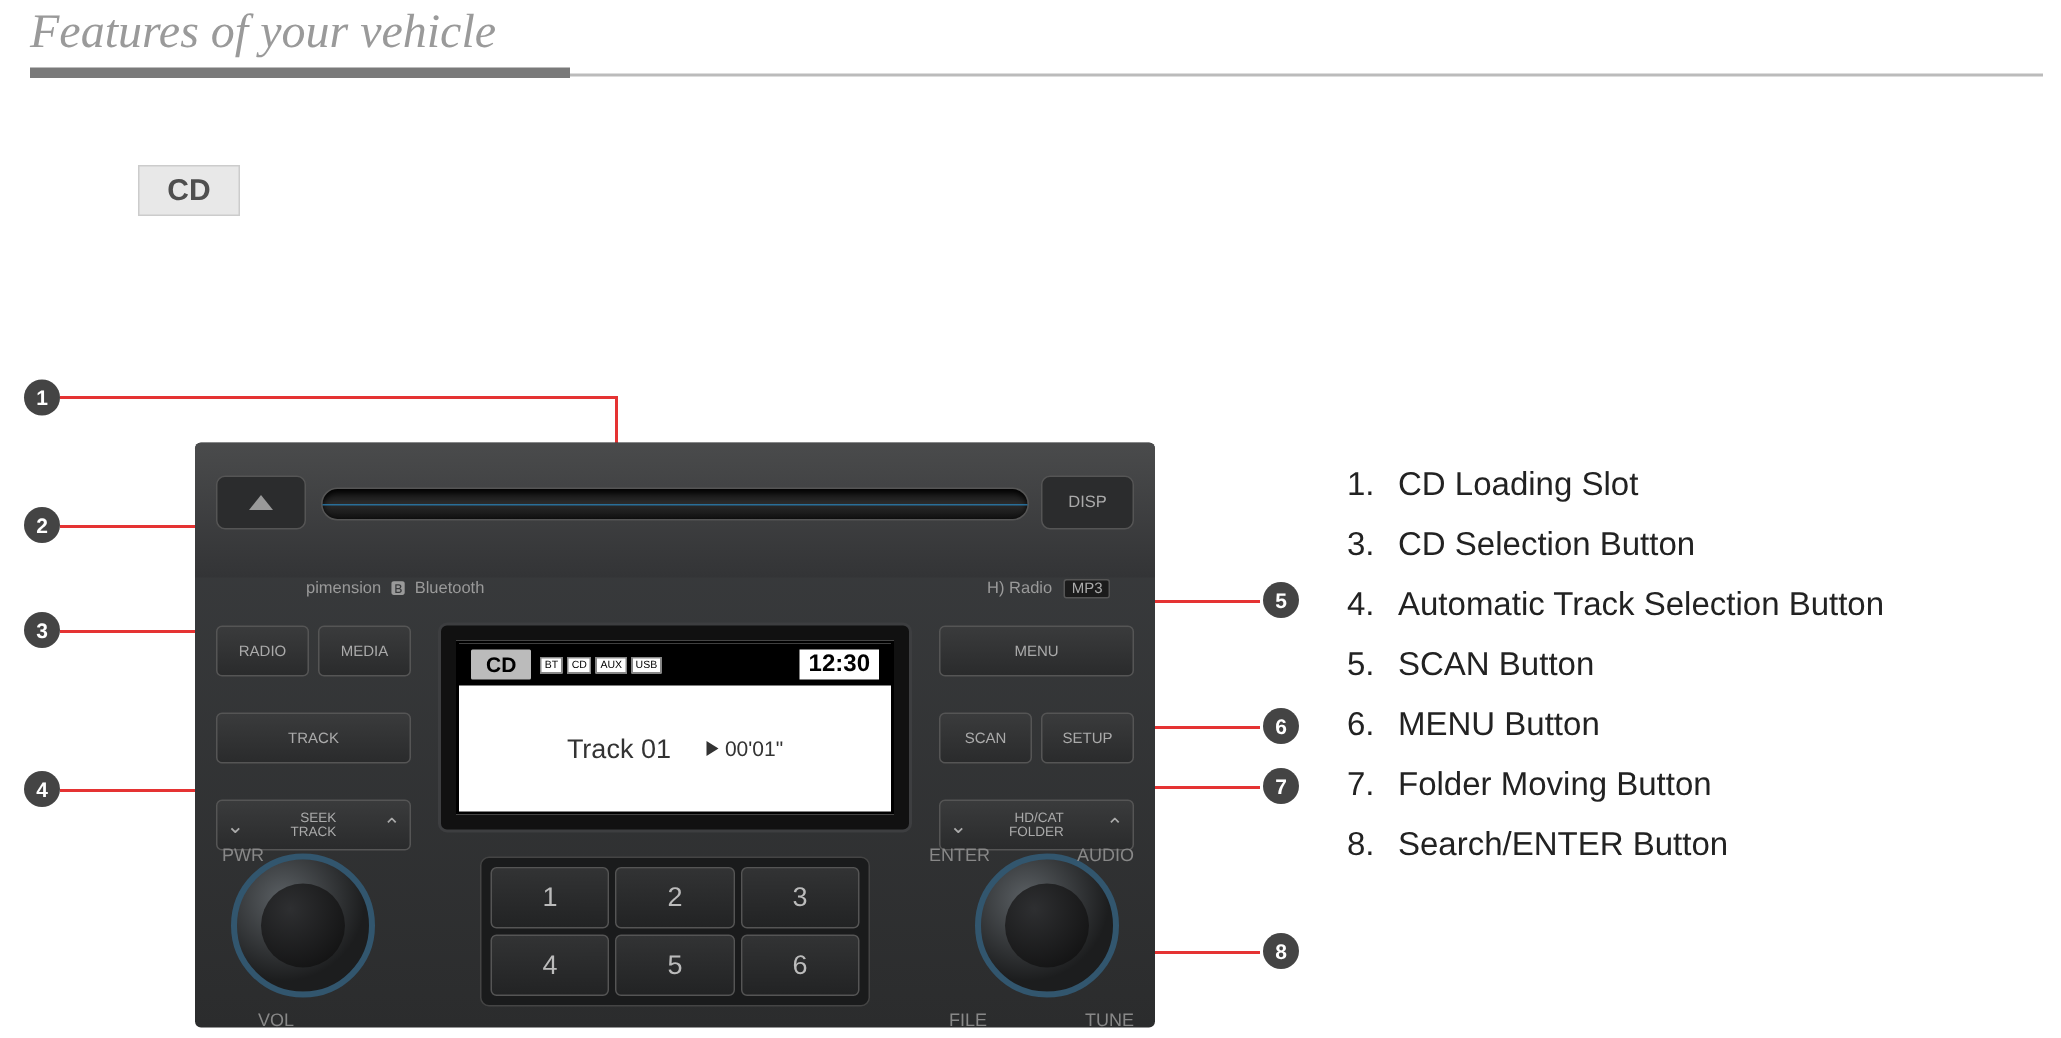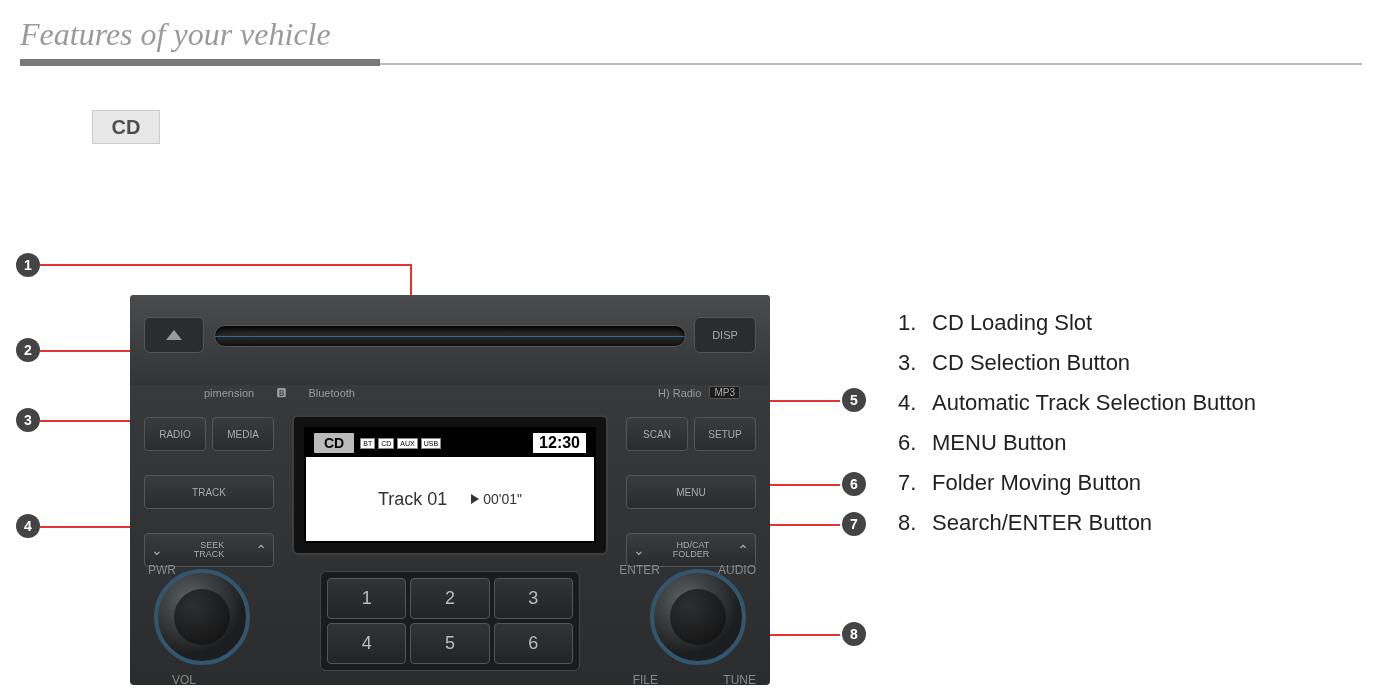--- a/index.html
+++ b/index.html
@@ -1,18 +1,18 @@
 <!DOCTYPE html>
 <html><head>
 <meta charset="utf-8">
 <style>
   * { box-sizing: border-box; margin: 0; padding: 0; }
   body { font-family: Arial, sans-serif; width: 1374px; height: 692px; background: #fff; position: relative; }
   
-  .page-title { font-family: "Times New Roman", serif; font-size: 32px; color: #9a9a9a; font-style: italic; padding: 16px 20px 6px; }
+  .page-title { font-family: "Times New Roman", serif; font-size: 32px; color: #9a9a9a; font-style: italic; padding: 2px 20px 6px; }
   .title-underline { height: 8px; position: relative; }
   .title-underline::before { content: ""; position: absolute; left: 20px; width: 360px; height: 7px; background: #7a7a7a; }
   .title-underline::after { content: ""; position: absolute; left: 380px; right: 12px; top: 4px; height: 2px; background: #bbb; }
   
   .cd-badge { position: absolute; left: 92px; top: 110px; width: 68px; height: 34px; background: #e8e8e8; border: 1px solid #ccc; display: flex; align-items: center; justify-content: center; font-weight: bold; color: #4f4f4f; font-size: 20px; font-family: Arial, sans-serif; }
   
   
   .callout-num { position: absolute; width: 24px; height: 24px; border-radius: 50%; background: #444; color: #fff; display: flex; align-items: center; justify-content: center; font-weight: bold; font-size: 14px; }
   
   
@@ -21,22 +21,22 @@
   
   .radio-unit { position: absolute; left: 130px; top: 295px; width: 640px; height: 390px; background: linear-gradient(#3b3d3f, #2b2c2d); border-radius: 4px; overflow: hidden; }
   .unit-top { position: relative; height: 90px; background: linear-gradient(#4a4b4c, #333436); }
   .eject-btn { position: absolute; left: 14px; top: 22px; width: 60px; height: 36px; background: #2b2c2d; border: 1px solid #555; border-radius: 6px; display:flex; align-items:center; justify-content:center; }
   .eject-tri { width: 0; height: 0; border-left: 8px solid transparent; border-right: 8px solid transparent; border-bottom: 10px solid #999; }
   .disp-btn { position: absolute; right: 14px; top: 22px; width: 62px; height: 36px; background: #2b2c2d; border: 1px solid #555; border-radius: 6px; display:flex; align-items:center; justify-content:center; color:#aaa; font-size:11px; }
   .cd-slot { position: absolute; left: 84px; right: 84px; top: 30px; height: 22px; background: linear-gradient(#111,#2b2b2b,#111); border-radius: 11px; border:1px solid #555; box-shadow: inset 0 2px 4px #000; }
   .cd-slot::after{content:"";position:absolute;left:0;right:0;top:50%;height:1px;background:#2a8bc7;opacity:.7;}
   
   .brand-row { position: absolute; left: 30px; right: 30px; top: 86px; height: 22px; display:flex; justify-content:space-between; color:#9a9a9a; font-size:11px; align-items:center;}
-  .brand-left {display:flex;gap:22px;align-items:flex-end;padding-left:44px;}
-  .brand-right{display:flex;gap:8px;align-items:flex-end;}
+  .brand-left {display:flex;gap:6px;align-items:center;padding-left:44px;}
+  .brand-right{display:flex;gap:8px;align-items:center;}
   .mp3-badge{background:#1b1b1b;border:1px solid #555;border-radius:2px;padding:0 4px;color:#aaa;font-size:10px;}
   
   .mid-row { position: absolute; left: 0; right: 0; top: 112px; height: 160px; }
   .btn-group-left { position: absolute; left: 14px; top: 10px; width: 130px; }
   .btn-group-right { position: absolute; right: 14px; top: 10px; width: 130px; }
   .btn-row{ display:flex; gap:6px; margin-bottom:24px;}
   .u-btn { flex:1; height:34px; background: linear-gradient(#3a3b3c,#2a2b2c); border:1px solid #555; border-radius:4px; color:#aaa; font-size:10px; display:flex; align-items:center; justify-content:center; }
   .u-btn.wide{width:100%;}
   .rocker { height:34px; background: linear-gradient(#3a3b3c,#2a2b2c); border:1px solid #555; border-radius:4px; color:#aaa; font-size:9px; display:flex; align-items:center; justify-content:space-between; padding:0 6px;}
   .rocker .chev{font-size:14px;}
@@ -136,26 +136,26 @@
           <div class="u-btn wide">TRACK</div>
         </div>
       <div class="rocker">
         <span class="chev">⌄</span>
         <span class="lbl"><span>SEEK</span><br><span>TRACK</span></span>
         <span class="chev">⌃</span>
       </div>
     </div>
     <div class="btn-group-right">
       <div class="btn-row">
+          <div class="u-btn wide">MENU</div>
+        </div>
+      <div class="btn-row">
         <div class="u-btn">SCAN</div>
         <div class="u-btn">SETUP</div>
       </div>
-      <div class="btn-row">
-          <div class="u-btn wide">MENU</div>
-        </div>
       <div class="rocker">
         <span class="chev">⌄</span>
         <span class="lbl"><span>HD/CAT</span><br><span>FOLDER</span></span>
         <span class="chev">⌃</span>
       </div>
     </div>
   </div>
 
   <div class="screen">
     <div class="screen-inner">
@@ -196,16 +196,17 @@
     <span class="knob-lbl lbl-audio">AUDIO</span>
     <span class="knob-lbl lbl-file">FILE</span>
     <span class="knob-lbl lbl-tune">TUNE</span>
   </div>
 </div>
 
 <ol class="legend">
   <li><span class="num">1.</span><span>CD Loading Slot</span></li>
   <li><span class="num">3.</span><span>CD Selection Button</span></li>
   <li><span class="num">4.</span><span>Automatic Track Selection Button</span></li>
+  <li><span class="num">5.</span><span>SCAN Button</span></li>
   <li><span class="num">6.</span><span>MENU Button</span></li>
   <li><span class="num">7.</span><span>Folder Moving Button</span></li>
   <li><span class="num">8.</span><span>Search/ENTER Button</span></li>
 </ol>
 
 </body></html>

